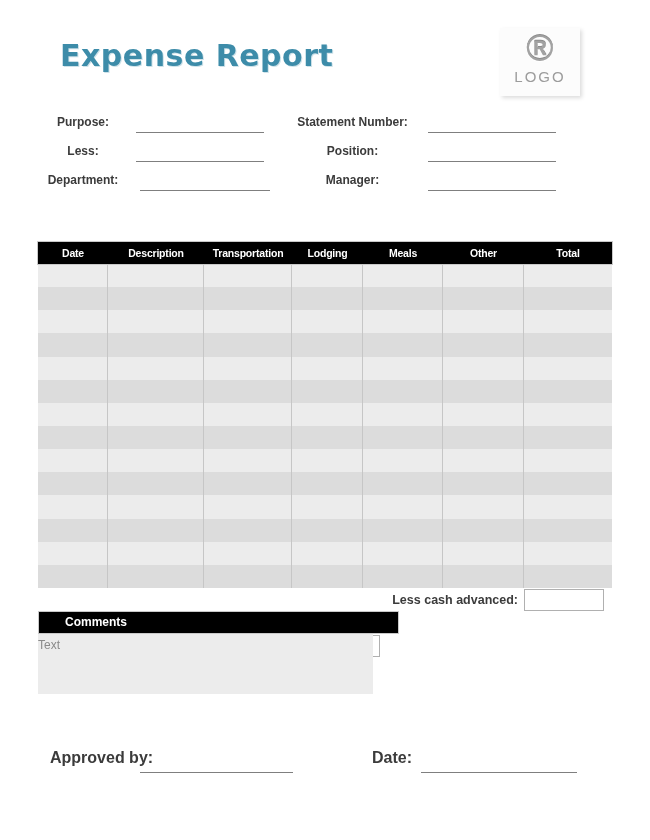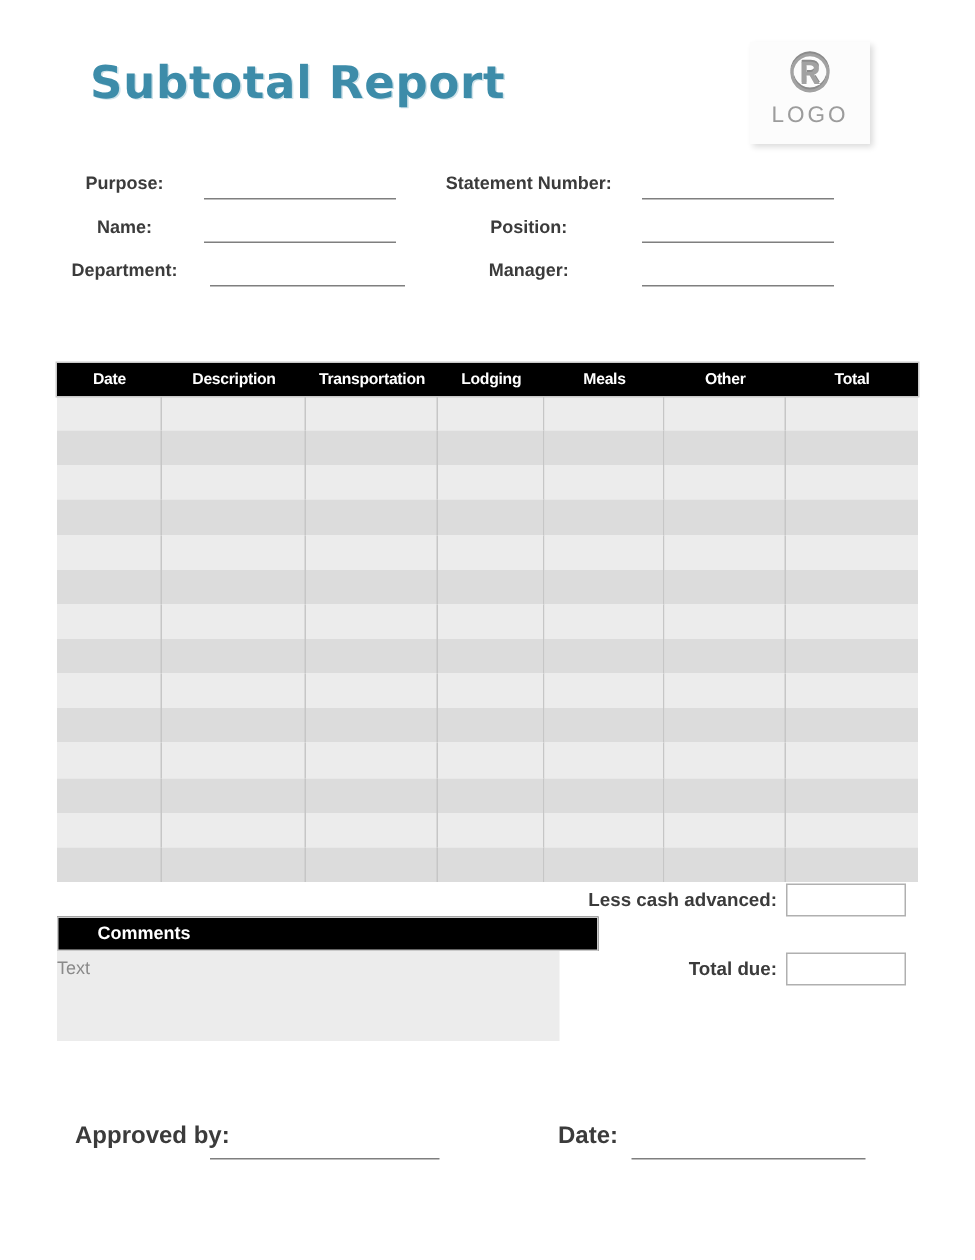--- a/index.html
+++ b/index.html
@@ -86,34 +86,34 @@
   .sig-label{
     position:absolute; font-weight:bold; font-size:16px;
     color:var(--label-color,#3b3b3b);
   }
 </style>
 </head>
 <body>
 
 <div class="page">
 
-  <h1 class="title">Subtotal Report</h1>
+  <h1 class="title">Expense Report</h1>
 
   <div class="logo-card">
     <div class="logo-r">®</div>
     <div class="logo-word">LOGO</div>
   </div>
 
   <div class="field-row" style="left:38px; top:112px; width:90px;">
     <span class="field-label">Purpose:</span>
   </div>
   <div class="u-line" style="left:136px; top:114px; width:128px;"></div>
 
   <div class="field-row" style="left:38px; top:141px; width:90px;">
-    <span class="field-label">Name:</span>
+    <span class="field-label">Less:</span>
   </div>
   <div class="u-line" style="left:136px; top:143px; width:128px;"></div>
 
   <div class="field-row" style="left:38px; top:170px; width:90px;">
     <span class="field-label">Department:</span>
   </div>
   <div class="u-line" style="left:140px; top:172px; width:130px;"></div>
 
   <div class="field-row" style="left:290px; top:112px; width:125px;">
     <span class="field-label">Statement Number:</span>
@@ -270,21 +270,20 @@
 
   <div class="totals">
     <div class="total-row">
       <span class="total-label">Less cash advanced:</span>
       <div class="total-box"></div>
     </div>
     <div class="total-row">
       <div class="total-box"></div>
     </div>
     <div class="total-row">
-      <span class="total-label">Total due:</span>
       <div class="total-box"></div>
     </div>
   </div>
 
   <div class="comments-head">Comments</div>
   <div class="comments-body">Text</div>
 
   <span class="sig-label" style="left:50px; top:749px;">Approved by:</span>
   <div class="u-line" style="left:140px; top:754px; width:153px;"></div>
 

